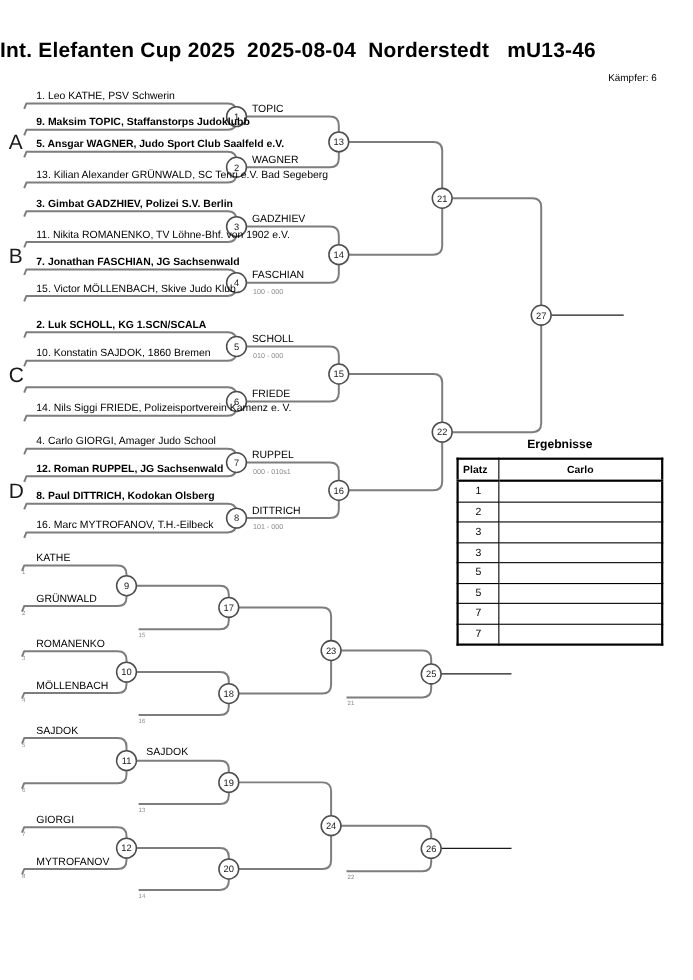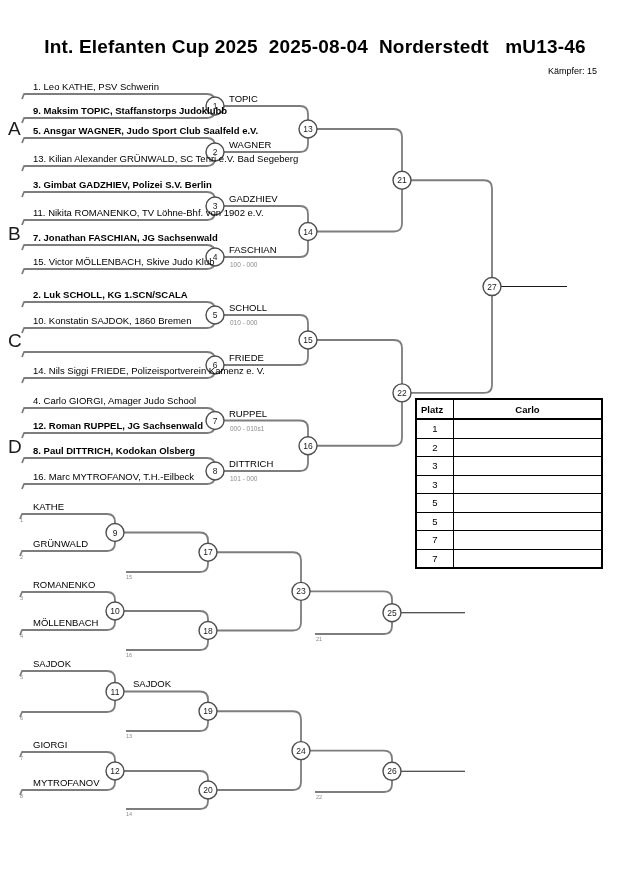--- a/index.html
+++ b/index.html
@@ -1,18 +1,18 @@
 <!DOCTYPE html>
 <html><head>
 <meta charset="utf-8">
 <style>
   html,body{margin:0;padding:0;background:#ffffff;}
   .page{position:relative;width:630px;height:891px;background:#fff;overflow:hidden;
         font-family:"Liberation Sans", sans-serif;color:#000;}
-  .title{position:absolute;top:36px;left:0;width:630px;text-align:center;
+  .title{position:absolute;top:36px;left:0;width:630px;text-align:left;
          font-size:19px;font-weight:bold;white-space:pre;letter-spacing:0.2px;}
   .fighters{position:absolute;top:66px;right:33px;font-size:9px;}
   svg{position:absolute;left:0;top:0;}
   svg text{font-family:"Liberation Sans", sans-serif;}
   .l{fill:none;stroke:#7d7d7d;stroke-width:1.8;stroke-linejoin:round;}
   .thin{fill:none;stroke:#1a1a1a;stroke-width:1.1;}
   .mcirc{fill:#ffffff;stroke:#4d4d4d;stroke-width:1.4;}
   .mno{font-size:8.5px;text-anchor:middle;fill:#1a1a1a;}
   .name{font-size:9.5px;fill:#000;}
   .bold{font-weight:bold;}
@@ -27,21 +27,21 @@
         overflow:hidden;}
   table.rt th{height:18px;border-bottom:2px solid #000;}
   table.rt .c1{width:32px;text-align:center;}
   table.rt th.c1{text-align:left;padding-left:4px;}
 </style>
 </head>
 <body>
 
 <div class="page">
   <div class="title">Int. Elefanten Cup 2025  2025-08-04  Norderstedt   mU13-46</div>
-  <div class="fighters">Kämpfer: 15</div>
+  <div class="fighters">Kämpfer: 6</div>
 
   <svg id="bracket" width="630" height="891" viewBox="0 0 630 891">
       <path d="M22,99 L24,94 H207 Q215,94 215,102 V97" class="l"></path>
       <path d="M22,123 L24,118 H207 Q215,118 215,110 V115" class="l"></path>
       <path d="M22,143 L24,138 H207 Q215,138 215,146 V143" class="l"></path>
       <path d="M22,171 L24,166 H207 Q215,166 215,158 V161" class="l"></path>
       <path d="M224,106 H300 Q308,106 308,114 V120" class="l"></path>
       <path d="M224,152 H300 Q308,152 308,144 V138" class="l"></path>
       <path d="M22,197 L24,192 H207 Q215,192 215,200 V197" class="l"></path>
       <path d="M22,225 L24,220 H207 Q215,220 215,212 V215" class="l"></path>
@@ -197,20 +197,21 @@
       <text x="133" y="686.5" class="wlabel">SAJDOK</text>
       <text x="33" y="748" class="name">GIORGI</text>
       <text x="33" y="786" class="name">MYTROFANOV</text>
       <text x="20" y="760" class="tiny">7</text>
       <text x="20" y="798" class="tiny">8</text>
       <text x="126" y="816" class="tiny">14</text>
       <text x="316" y="799" class="tiny">22</text>
     </svg>
 
   <div class="results">
+    <div class="rtitle">Ergebnisse</div>
     <table class="rt">
       <thead>
         <tr>
           <th class="c1">Platz</th>
           <th>Carlo</th>
         </tr>
       </thead>
       <tbody id="results-body">
           <tr>
             <td class="c1">1</td>

